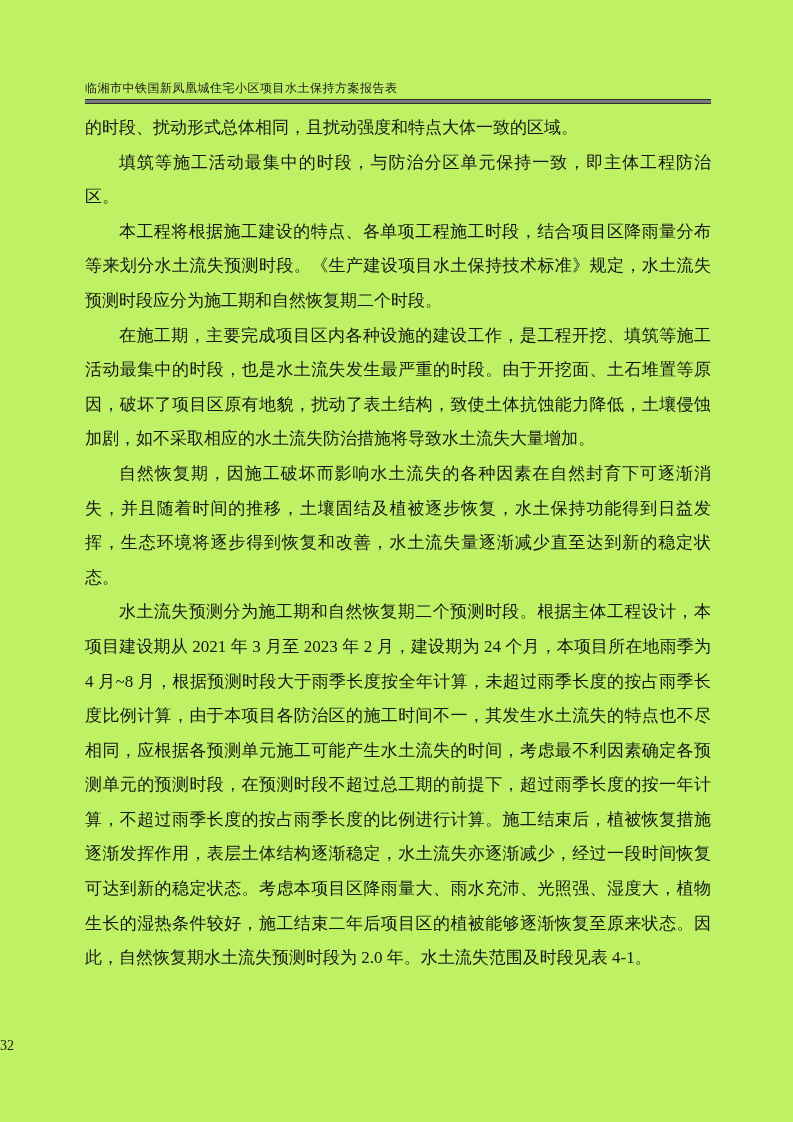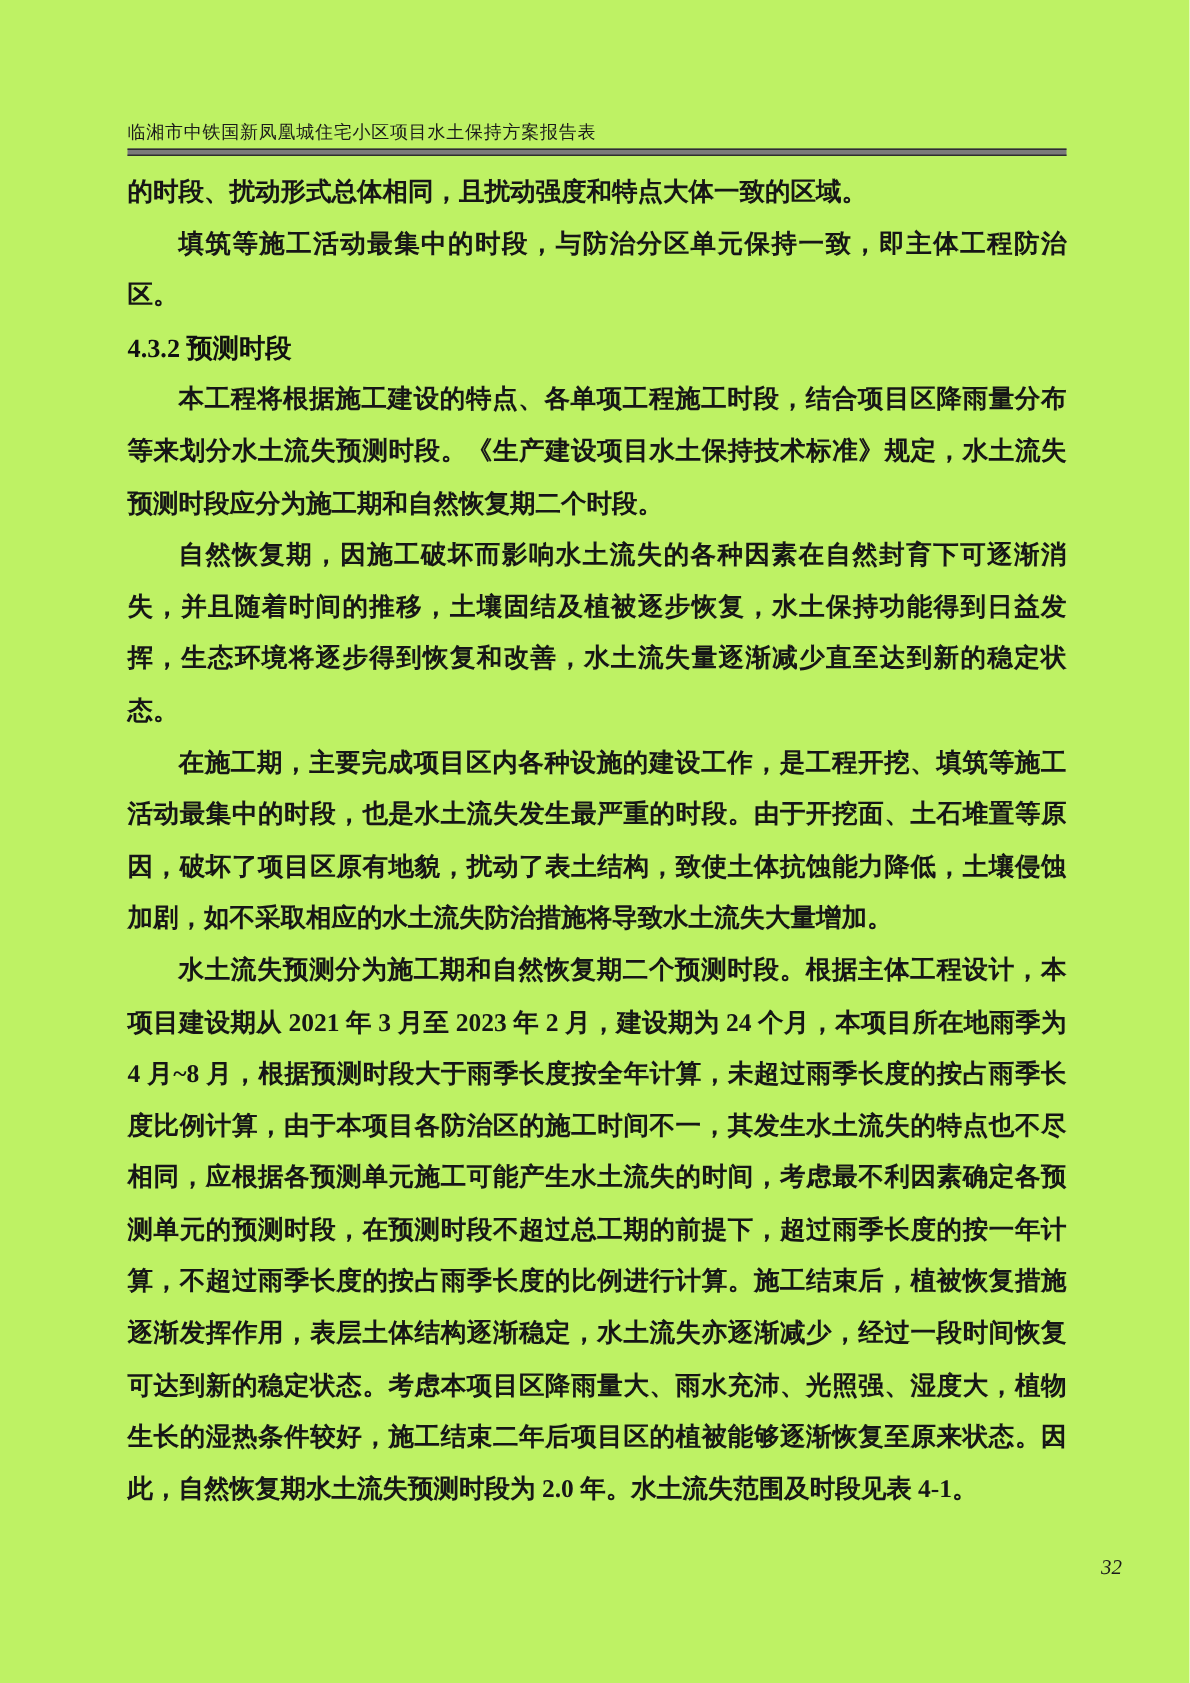--- a/index.html
+++ b/index.html
@@ -43,65 +43,62 @@
     width: 626px;
     font-size: 17px;
     line-height: 34.6px;
     text-align: justify;
     text-justify: inter-ideograph;
   }
   .doc-content p {
     margin: 0;
     padding: 0;
     text-indent: 2em;
-    font-weight: bold;
   }
   .doc-content p.no-indent {
     text-indent: 0;
   }
   .doc-content h2.section-heading {
     margin: 0;
     padding: 0;
     font-size: 17.5px;
     line-height: 34.6px;
     font-weight: bold;
     color: #101010;
     text-align: left;
   }
   .doc-footer {
     position: absolute;
     top: 1036px;
     left: 0;
     width: 748px;
-    text-align: right;
-    font-style: italic;
+    text-align: left;
   }
   .page-number {
     font-size: 14px;
     line-height: 18px;
     color: #1a1a1a;
   }
 </style>
 </head>
 <body>
 
 <div class="page">
 
   <div class="doc-header">
     <div class="doc-header-title">临湘市中铁国新凤凰城住宅小区项目水土保持方案报告表</div>
     <div class="doc-header-rule"></div>
   </div>
 
   <div class="doc-content">
     <p class="no-indent">的时段、扰动形式总体相同，且扰动强度和特点大体一致的区域。</p>
     <p>填筑等施工活动最集中的时段，与防治分区单元保持一致，即主体工程防治区。</p>
-    <h2 class="section-heading">4.3.2 预测时段</h2>
     <p>本工程将根据施工建设的特点、各单项工程施工时段，结合项目区降雨量分布等来划分水土流失预测时段。《生产建设项目水土保持技术标准》规定，水土流失预测时段应分为施工期和自然恢复期二个时段。</p>
+    <p>在施工期，主要完成项目区内各种设施的建设工作，是工程开挖、填筑等施工活动最集中的时段，也是水土流失发生最严重的时段。由于开挖面、土石堆置等原因，破坏了项目区原有地貌，扰动了表土结构，致使土体抗蚀能力降低，土壤侵蚀加剧，如不采取相应的水土流失防治措施将导致水土流失大量增加。</p>
     <p>自然恢复期，因施工破坏而影响水土流失的各种因素在自然封育下可逐渐消失，并且随着时间的推移，土壤固结及植被逐步恢复，水土保持功能得到日益发挥，生态环境将逐步得到恢复和改善，水土流失量逐渐减少直至达到新的稳定状态。</p>
-    <p>在施工期，主要完成项目区内各种设施的建设工作，是工程开挖、填筑等施工活动最集中的时段，也是水土流失发生最严重的时段。由于开挖面、土石堆置等原因，破坏了项目区原有地貌，扰动了表土结构，致使土体抗蚀能力降低，土壤侵蚀加剧，如不采取相应的水土流失防治措施将导致水土流失大量增加。</p>
     <p>水土流失预测分为施工期和自然恢复期二个预测时段。根据主体工程设计，本项目建设期从 2021 年 3 月至 2023 年 2 月，建设期为 24 个月，本项目所在地雨季为 4 月~8 月，根据预测时段大于雨季长度按全年计算，未超过雨季长度的按占雨季长度比例计算，由于本项目各防治区的施工时间不一，其发生水土流失的特点也不尽相同，应根据各预测单元施工可能产生水土流失的时间，考虑最不利因素确定各预测单元的预测时段，在预测时段不超过总工期的前提下，超过雨季长度的按一年计算，不超过雨季长度的按占雨季长度的比例进行计算。施工结束后，植被恢复措施逐渐发挥作用，表层土体结构逐渐稳定，水土流失亦逐渐减少，经过一段时间恢复可达到新的稳定状态。考虑本项目区降雨量大、雨水充沛、光照强、湿度大，植物生长的湿热条件较好，施工结束二年后项目区的植被能够逐渐恢复至原来状态。因此，自然恢复期水土流失预测时段为 2.0 年。水土流失范围及时段见表 4-1。</p>
   </div>
 
   <div class="doc-footer">
     <span class="page-number">32</span>
   </div>
 
 </div>
 
 </body></html>

